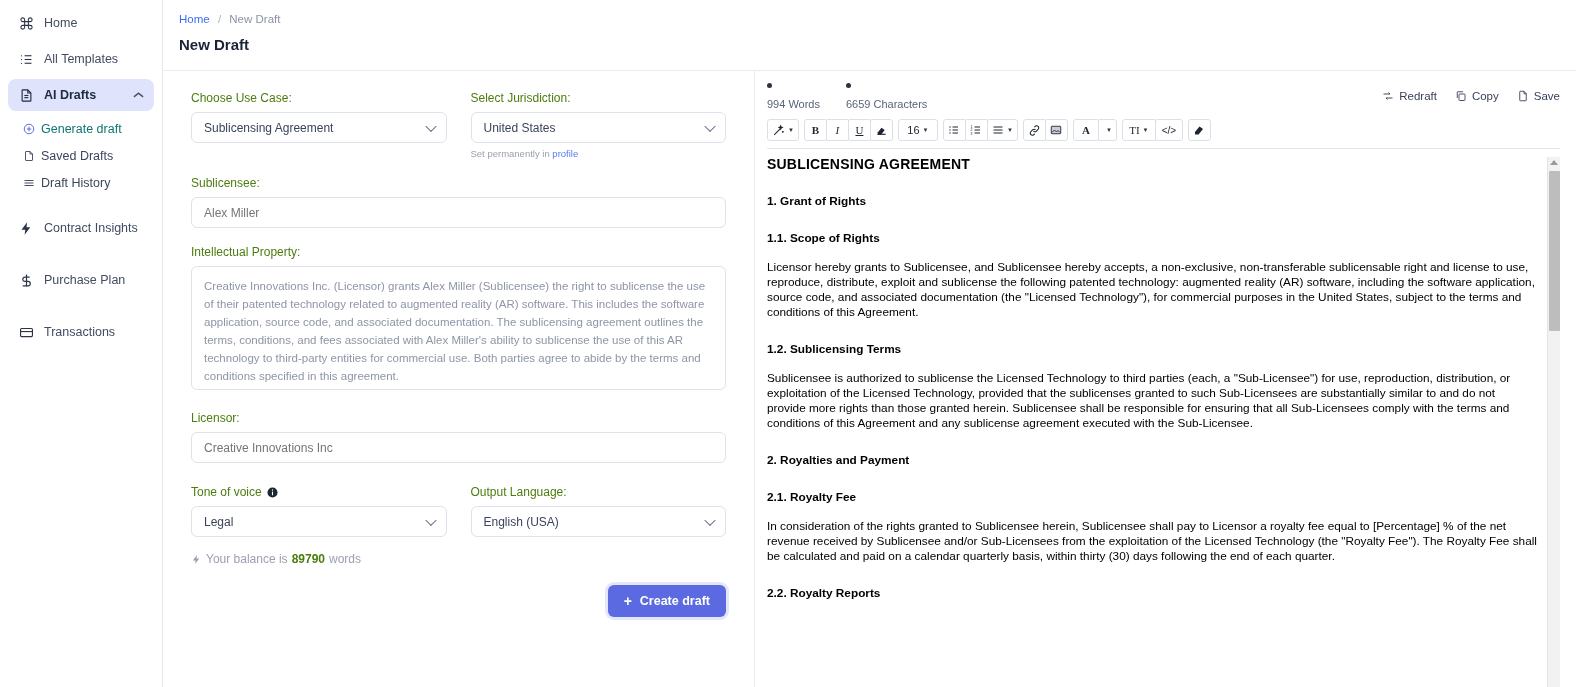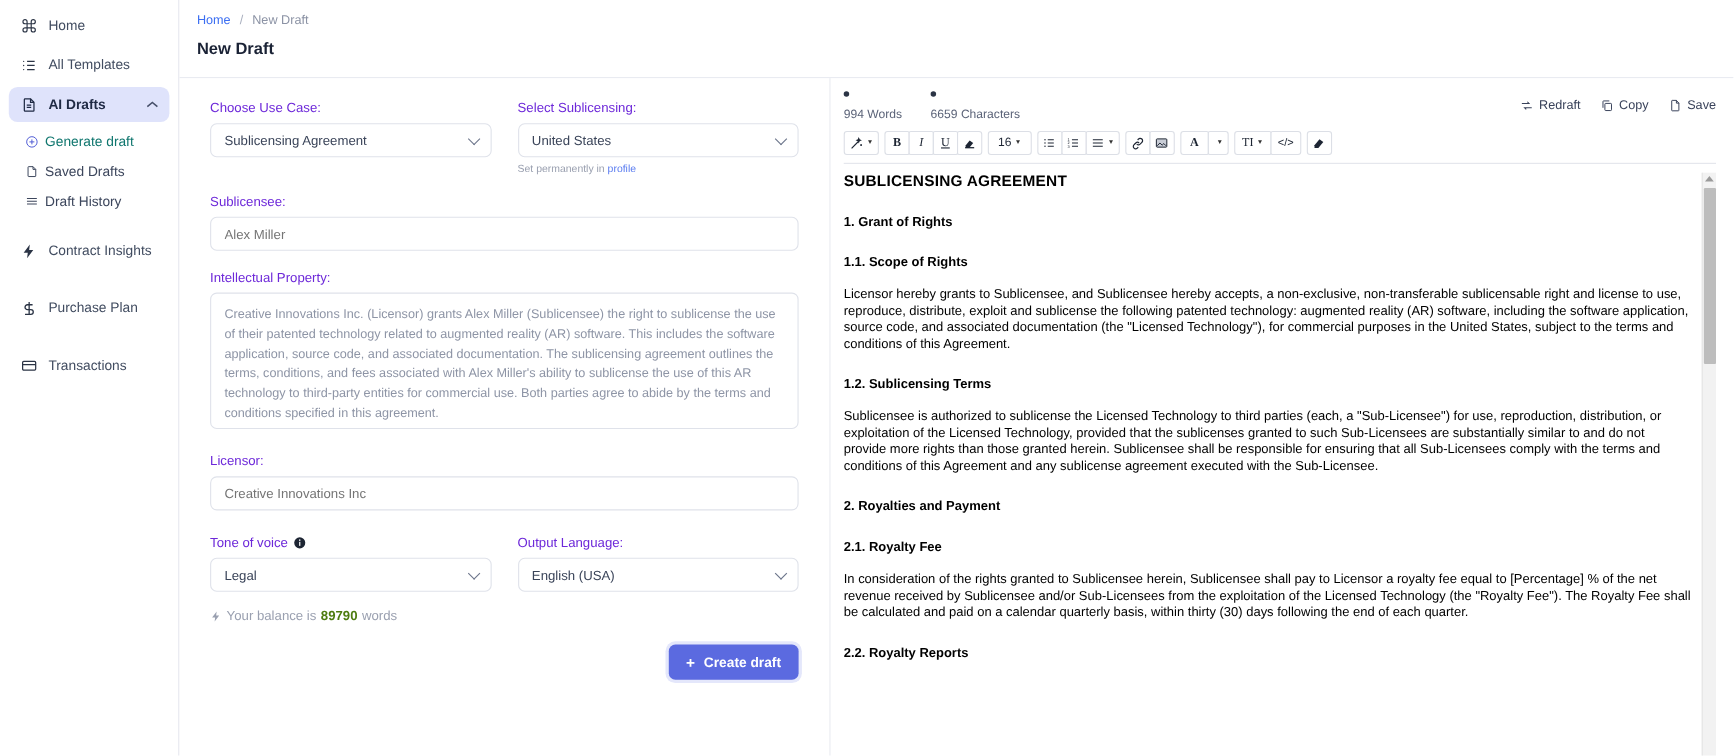--- a/index.html
+++ b/index.html
@@ -71,21 +71,21 @@
 
   
   .formpane {
     width: 592px; min-width: 592px;
     border-right: 1px solid #e9ebf1;
     padding: 20px 28px 0 28px;
     overflow: hidden;
   }
   .row2 { display: flex; gap: 24px; }
   .col { flex: 1; min-width: 0; }
-  .field-label { font-size: 12px; color: #6d28d9; margin-bottom: 7px; display: flex; align-items: center; gap: 5px; }
+  .field-label { font-size: 12px; color: #4d7c0f; margin-bottom: 7px; display: flex; align-items: center; gap: 5px; }
   .sel, .txt {
     width: 100%; height: 31px;
     border: 1px solid #dfe2ea;
     border-radius: 6px;
     background: #fff;
     font-size: 12px;
     color: #3a4459;
     padding: 0 12px;
     display: flex; align-items: center;
     position: relative;
@@ -318,21 +318,21 @@
 
         <div class="row2">
           <div class="col">
             <div class="field-label">Choose Use Case:</div>
             <div class="sel">
               <span>Sublicensing Agreement</span>
               <span class="caret"></span>
             </div>
           </div>
           <div class="col">
-            <div class="field-label">Select Sublicensing:</div>
+            <div class="field-label">Select Jurisdiction:</div>
             <div class="sel">
               <span>United States</span>
               <span class="caret"></span>
             </div>
             <div class="hint">
               <span>Set permanently in </span><a href="#">profile</a>
             </div>
           </div>
         </div>
 

